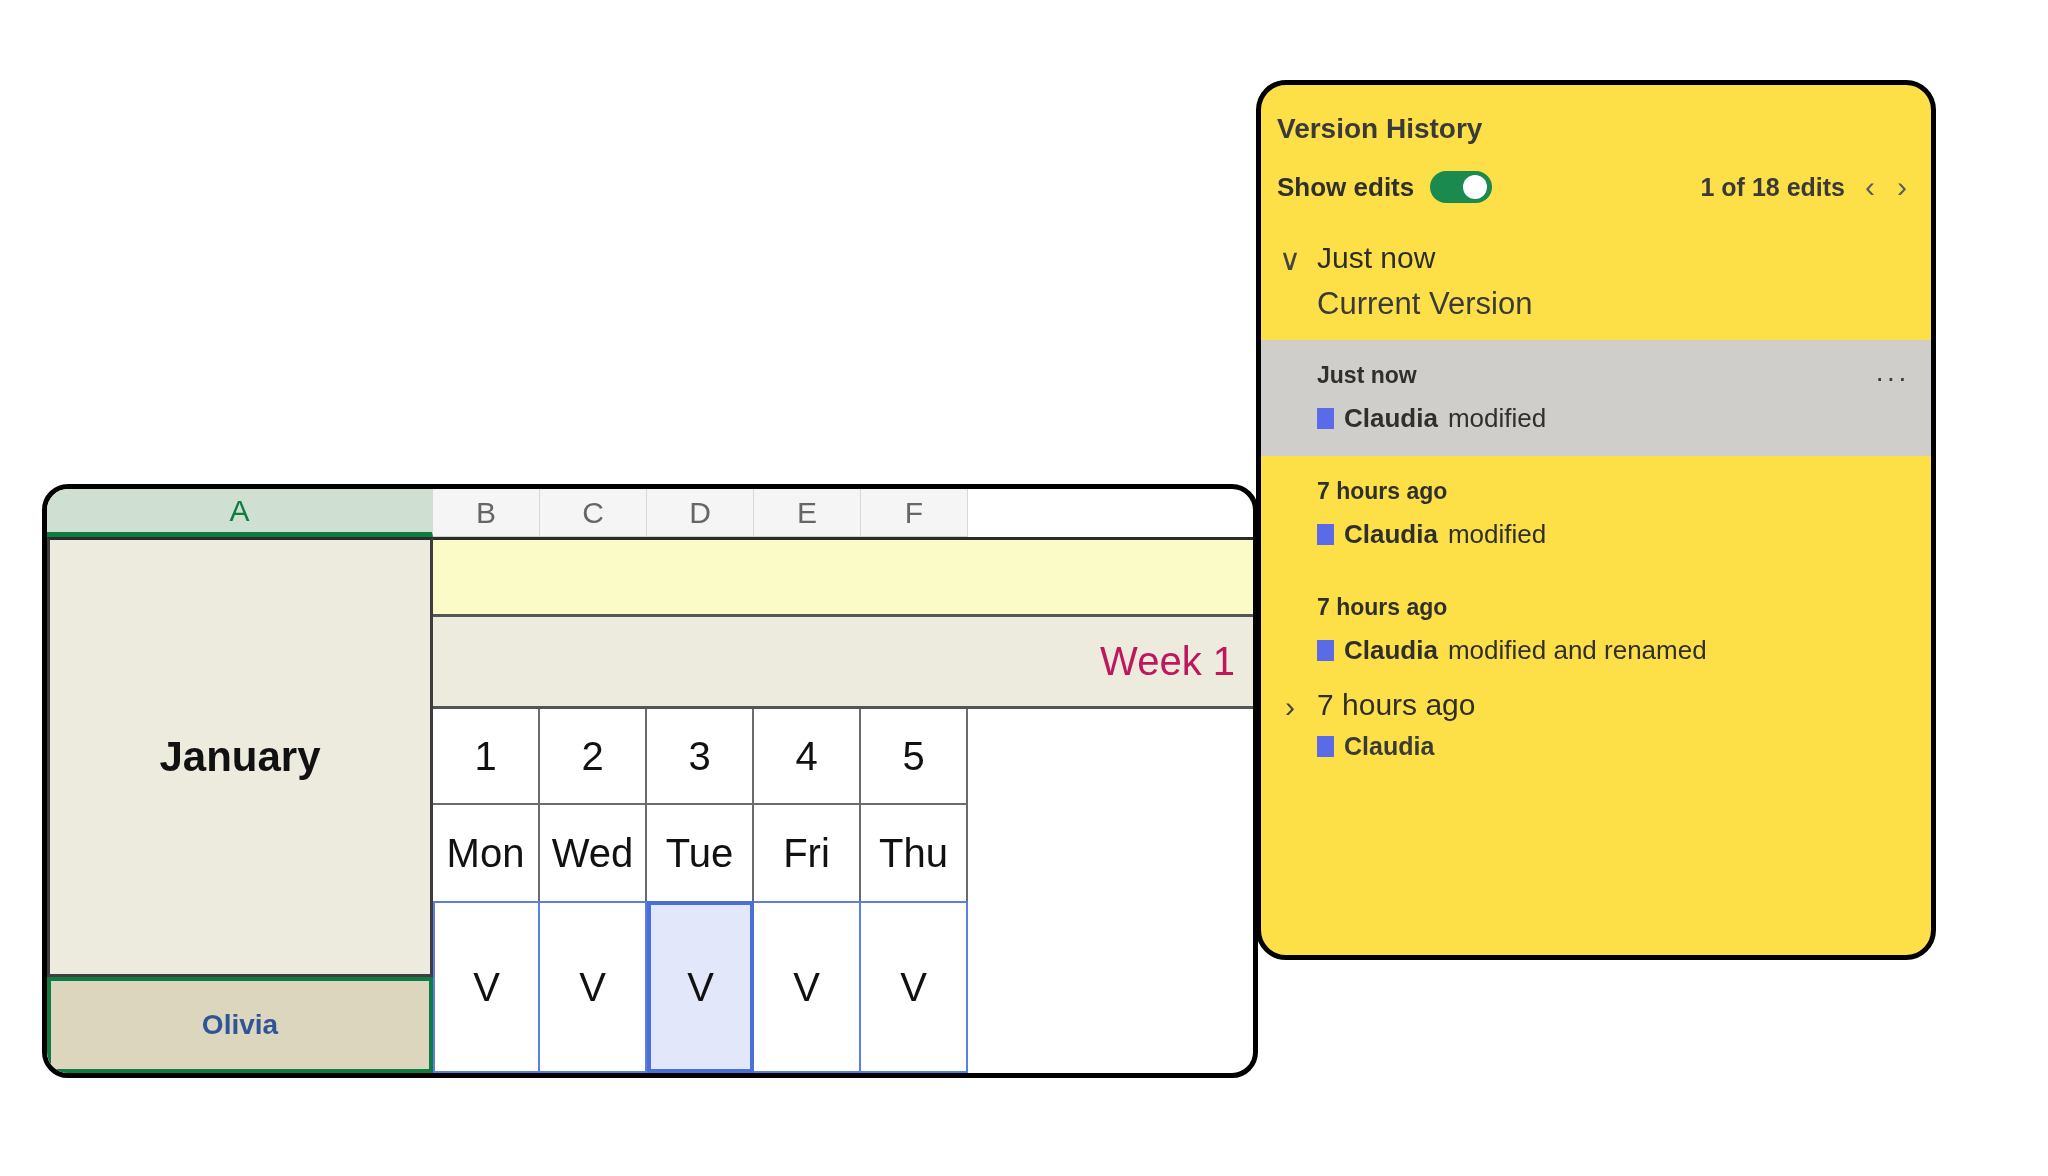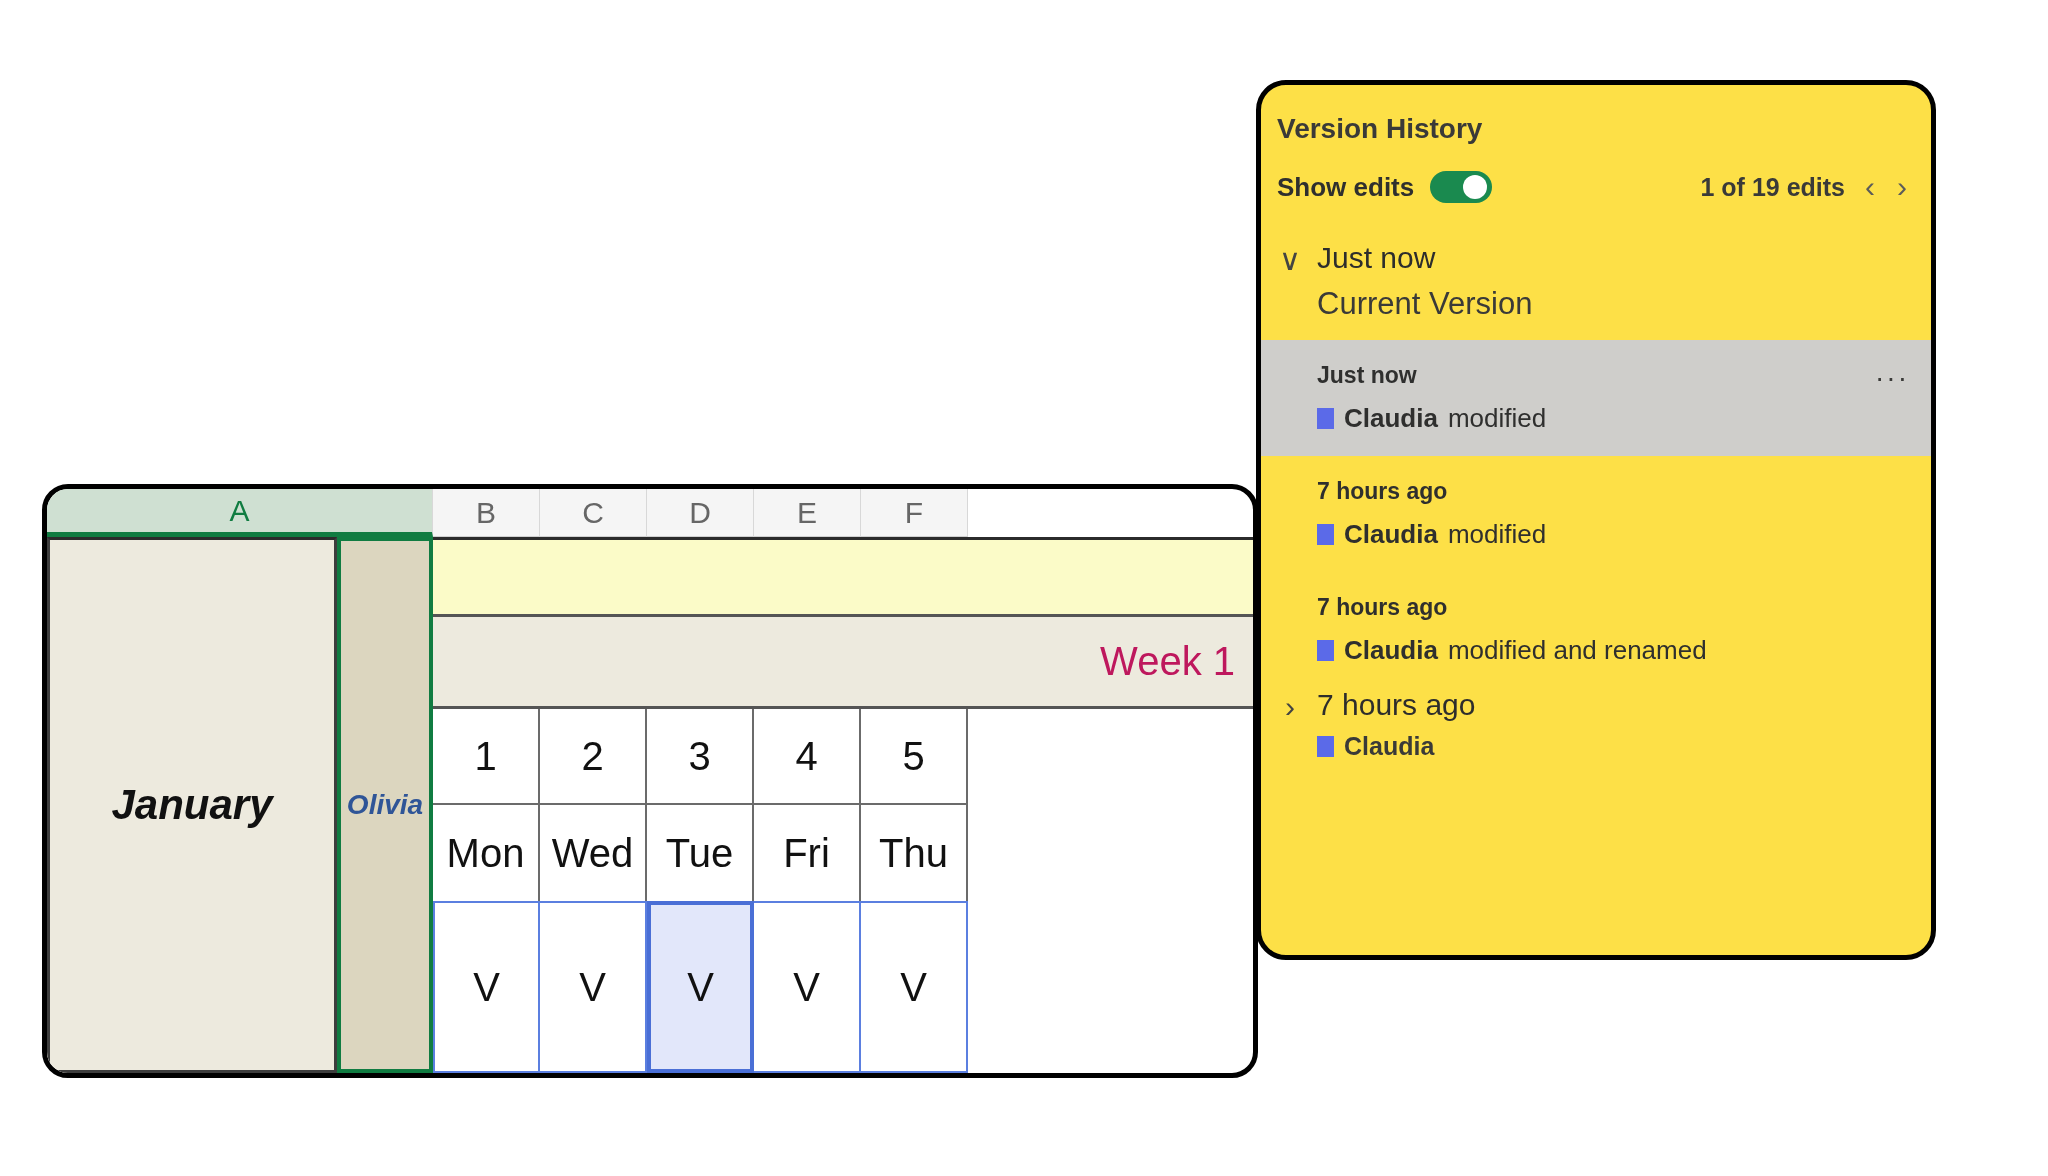--- a/index.html
+++ b/index.html
@@ -50,21 +50,21 @@
   .col-head.sel {
     background: #cfe0d2;
     color: #107c41;
     border-bottom: 5px solid #107c41;
   }
   .col-a  { width: 386px; }
   .col-bf { width: 107px; }
 
   
   .grid-body { flex: 1 1 auto; display: flex; }
-  .grid-left { width: 386px; flex: 0 0 386px; display: flex; flex-direction: row; font-style: italic; }
+  .grid-left { width: 386px; flex: 0 0 386px; display: flex; flex-direction: column; }
   .grid-right { flex: 1 1 auto; display: flex; flex-direction: column; }
 
   
   .cell-january {
     flex: 1 1 auto;
     background: #edeade;
     border: 3px solid #3d3d3d;
     border-top: 3px solid #2b2b2b;
     display: flex;
     align-items: center;
@@ -341,21 +341,21 @@
   <div class="vh-panel">
 
     <div class="vh-title">Version History</div>
 
     <div class="vh-toggle-row">
       <span class="vh-show-label">Show edits</span>
       <span class="toggle">
         <span class="knob"></span>
       </span>
       <span class="vh-count-wrap">
-        <span class="vh-count">1 of 19 edits</span>
+        <span class="vh-count">1 of 18 edits</span>
         <span class="chev-btn">‹</span>
         <span class="chev-btn">›</span>
       </span>
     </div>
 
     <div class="vh-list">
 
       <div class="vh-group-head">
         <span class="caret">∨</span>
         <span class="vh-group-text">

